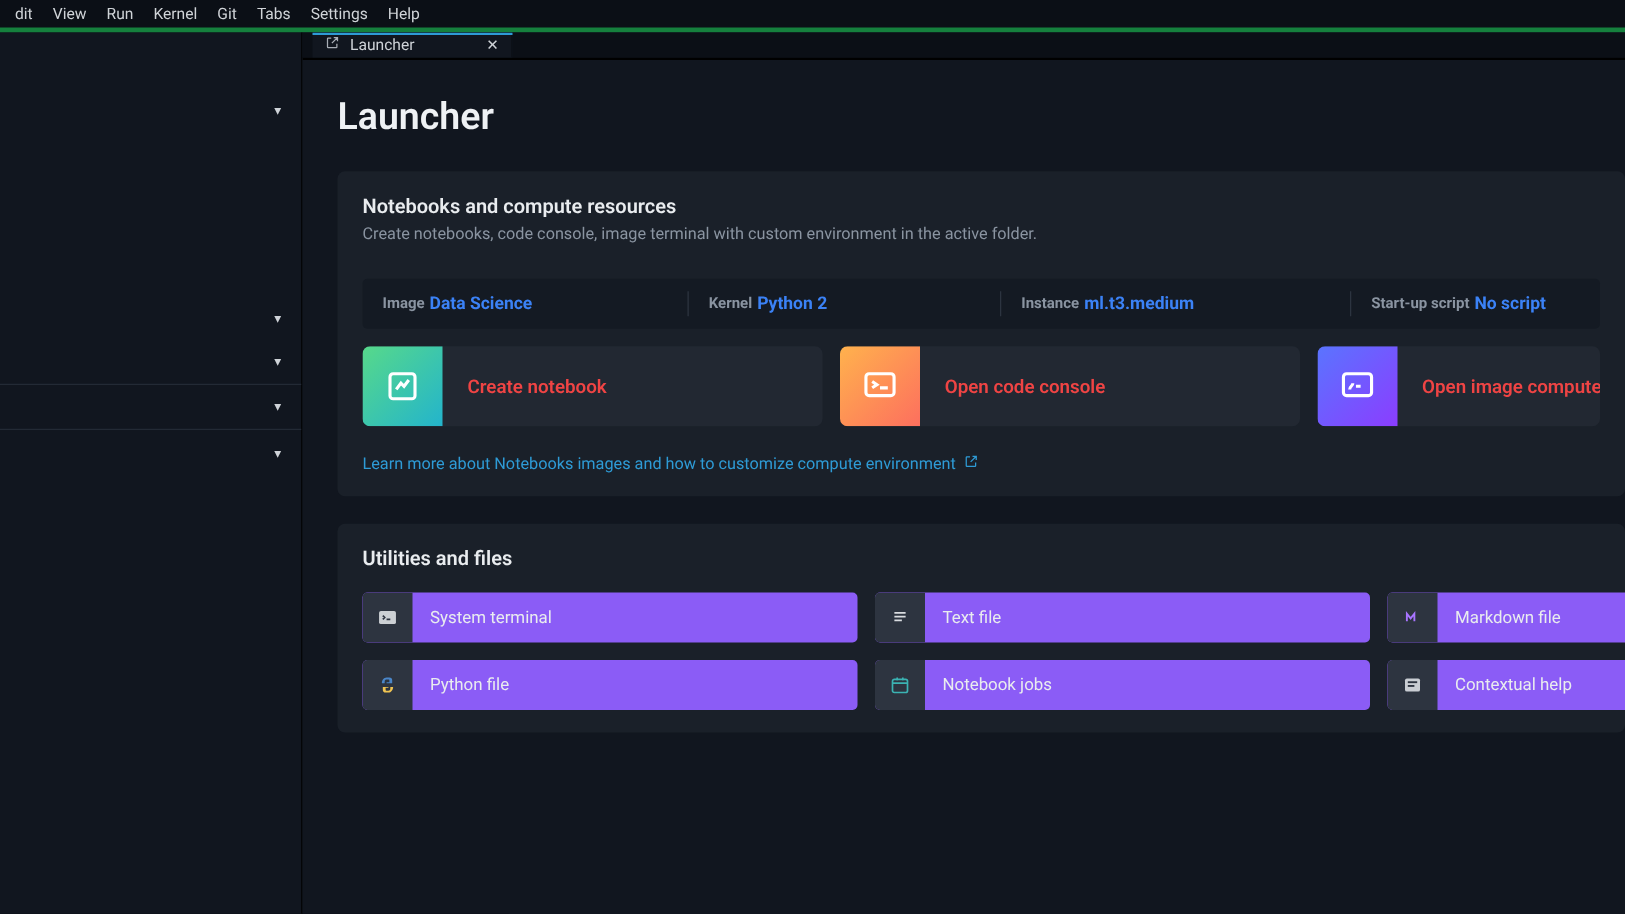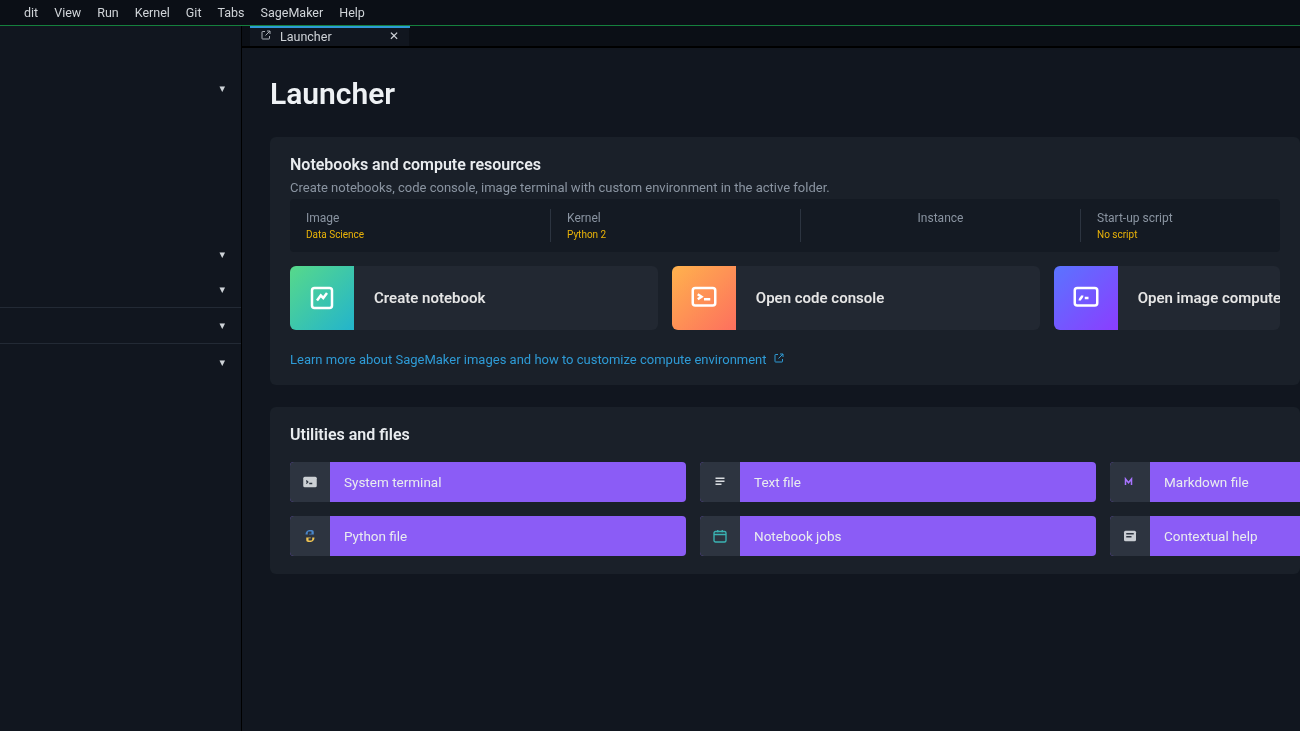--- a/index.html
+++ b/index.html
@@ -10,22 +10,22 @@
     font-family: -apple-system, BlinkMacSystemFont, "Segoe UI", Roboto, Arial, sans-serif;
     font-size: 13px;
   }
 
   
   .menubar {
     height: 26px;
     background: #0b0f16;
     display: flex;
     align-items: center;
-    padding: 0 16px;
-    border-bottom: 1px solid #15803d;
+    padding: 0 4px;
+    border-bottom: 4px solid #15803d;
   }
   .menubar .menu-item {
     color: #d0d4d8;
     padding: 3px 8px;
     font-size: 12.5px;
     cursor: pointer;
   }
 
   .app-body {
     display: flex;
@@ -121,42 +121,43 @@
 
   .section-title {
     color: #e9ecef;
     font-weight: 600;
     font-size: 16px;
     margin-bottom: 6px;
   }
   .section-sub {
     color: #8a94a1;
     font-size: 13px;
-    margin-bottom: 4px;
+    margin-bottom: 28px;
   }
 
   .env-row {
     display: flex;
     background: #141a23;
     border-radius: 4px;
     padding: 10px 0 10px 0;
   }
   .env-cell {
     padding: 2px 16px;
     display: flex;
-    flex-direction: column;
+    flex-direction: row;
     gap: 4px;
+    font-weight: bold;
   }
   .env-cell + .env-cell { border-left: 1px solid #2c3440; }
   .env-cell:nth-child(1){ flex: 0 0 260px; }
   .env-cell:nth-child(2){ flex: 0 0 250px; }
   .env-cell:nth-child(3){ flex: 0 0 280px; text-align: center; }
   .env-cell:nth-child(4){ flex: 1; }
   .env-label { color: #8a94a1; font-size: 12px; }
-  .env-value { color: #eab308; font-size: 10px; }
+  .env-value { color: #3b82f6; font-size: 14px; }
 
   .big-cards {
     display: flex;
     gap: 14px;
     margin-top: 14px;
   }
   .big-card {
     background: #222832;
     border-radius: 6px;
     display: flex;
@@ -167,21 +168,21 @@
   }
   .big-card .icon-sq {
     width: 64px;
     height: 64px;
     display: flex;
     align-items: center;
     justify-content: center;
     flex-shrink: 0;
   }
   .big-card .label {
-    color: #e5e5e5;
+    color: #ef4444;
     font-weight: 600;
     font-size: 15px;
     padding: 0 20px;
     white-space: nowrap;
   }
   .big-card.c1 { width: 390px; }
   .big-card.c2 { width: 390px; }
   .big-card.c3 { width: 240px; }
   .grad-green  { background: linear-gradient(135deg,#57d98a 0%, #23b4cc 100%); }
   .grad-orange { background: linear-gradient(135deg,#ffb24d 0%, #fd6f5e 100%); }
@@ -237,21 +238,21 @@
 </head>
 <body>
 
 <div class="menubar">
   <div class="menu-item">dit</div>
   <div class="menu-item">View</div>
   <div class="menu-item">Run</div>
   <div class="menu-item">Kernel</div>
   <div class="menu-item">Git</div>
   <div class="menu-item">Tabs</div>
-  <div class="menu-item">SageMaker</div>
+  <div class="menu-item">Settings</div>
   <div class="menu-item">Help</div>
 </div>
 
 <div class="app-body">
 
   <div class="sidebar">
     <div class="sidebar-spacer" style="height:44px"></div>
     <div class="sidebar-section">
       <span class="chev">▾</span>
     </div>
@@ -297,20 +298,21 @@
           <div class="env-cell">
             <div class="env-label">Image</div>
             <div class="env-value">Data Science</div>
           </div>
           <div class="env-cell">
             <div class="env-label">Kernel</div>
             <div class="env-value">Python 2</div>
           </div>
           <div class="env-cell">
             <div class="env-label">Instance</div>
+            <div class="env-value">ml.t3.medium</div>
           </div>
           <div class="env-cell">
             <div class="env-label">Start-up script</div>
             <div class="env-value">No script</div>
           </div>
         </div>
 
         <div class="big-cards">
           <div class="big-card c1">
             <div class="icon-sq grad-green">
@@ -335,21 +337,21 @@
               <svg viewBox="0 0 24 24">
                   <rect x="3" y="4" width="18" height="14" rx="2" fill="none" stroke="#fff" stroke-width="2"></rect>
                   <path d="M7 14c0-2 2-2 2-4M11 12h3" fill="none" stroke="#fff" stroke-width="2"></path>
                 </svg>
             </div>
             <div class="label">Open image compute</div>
           </div>
         </div>
 
         <div class="learn-link">
-          <span>Learn more about SageMaker images and how to customize compute environment</span>
+          <span>Learn more about Notebooks images and how to customize compute environment</span>
           <span>
             <svg viewBox="0 0 24 24">
                 <path d="M14 4h6v6M20 4l-9 9M19 14v5a1 1 0 0 1-1 1H5a1 1 0 0 1-1-1V6a1 1 0 0 1 1-1h5" stroke="#2e9bd6" stroke-width="2" fill="none"></path>
               </svg>
           </span>
         </div>
       </div>
 
       <div class="panel">
         <div class="section-title">Utilities and files</div>

